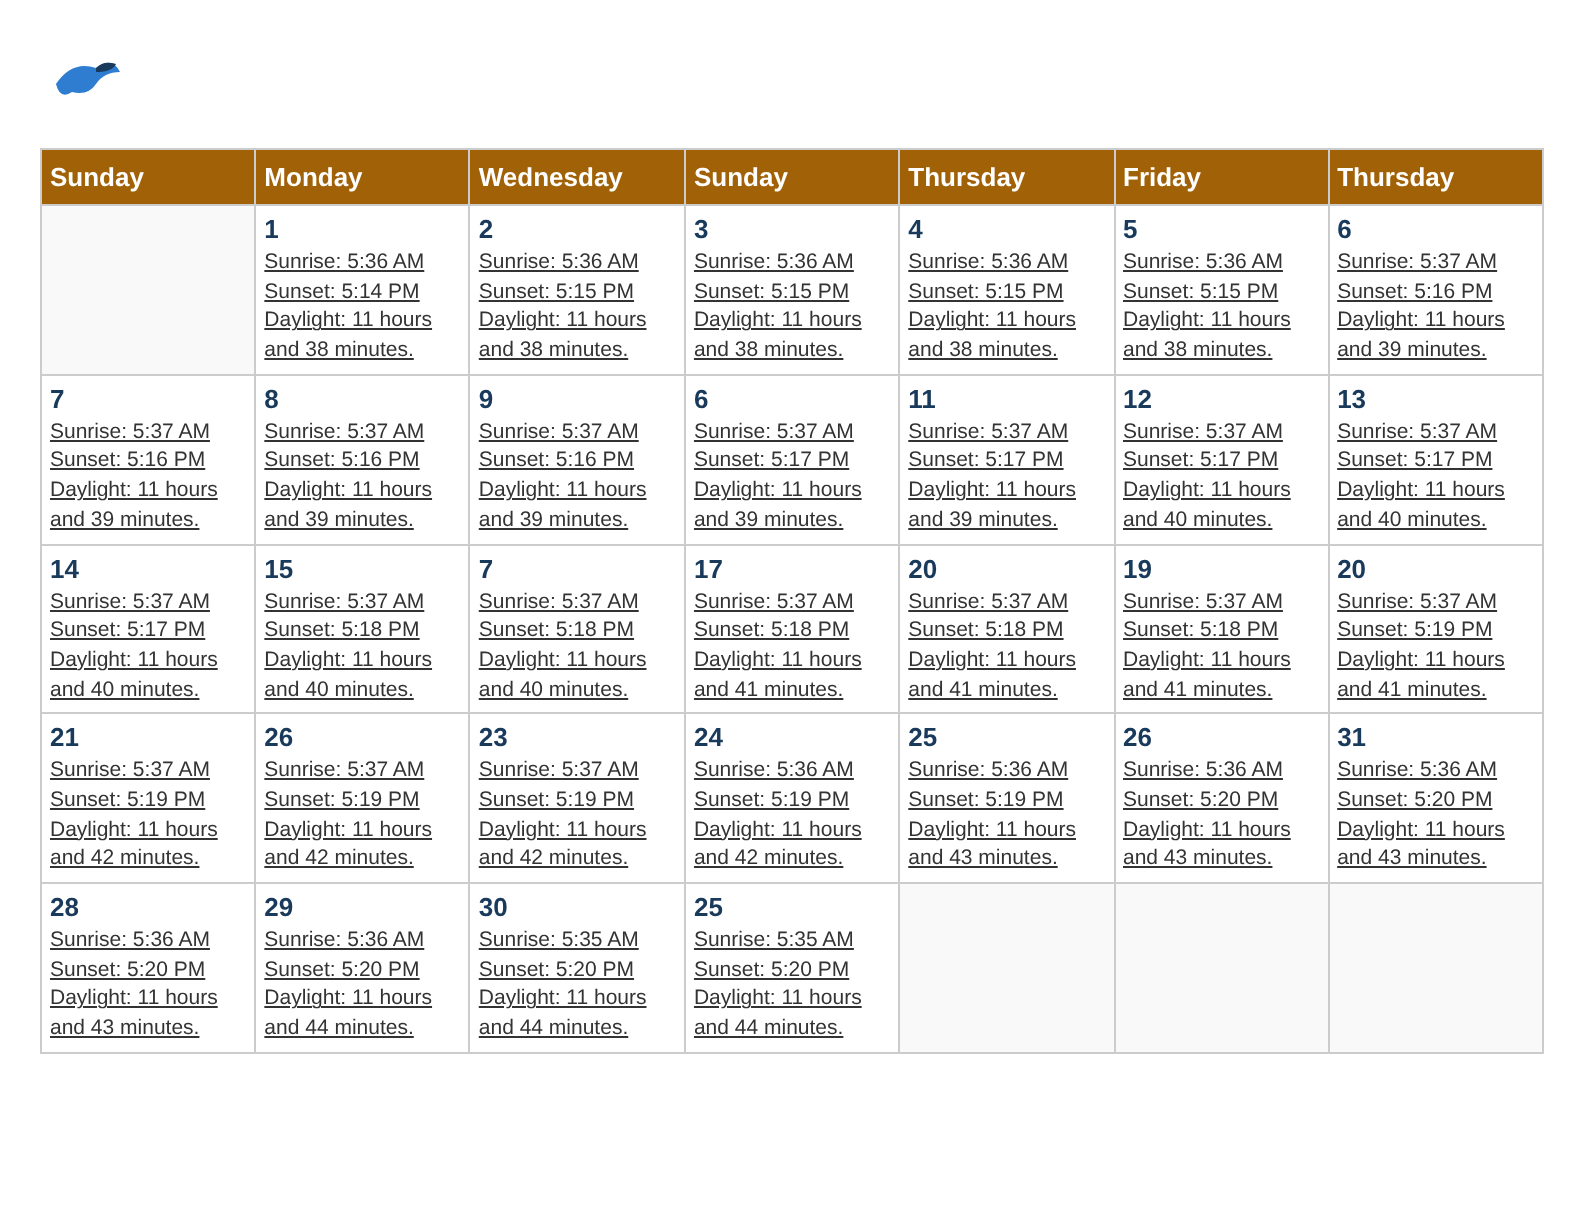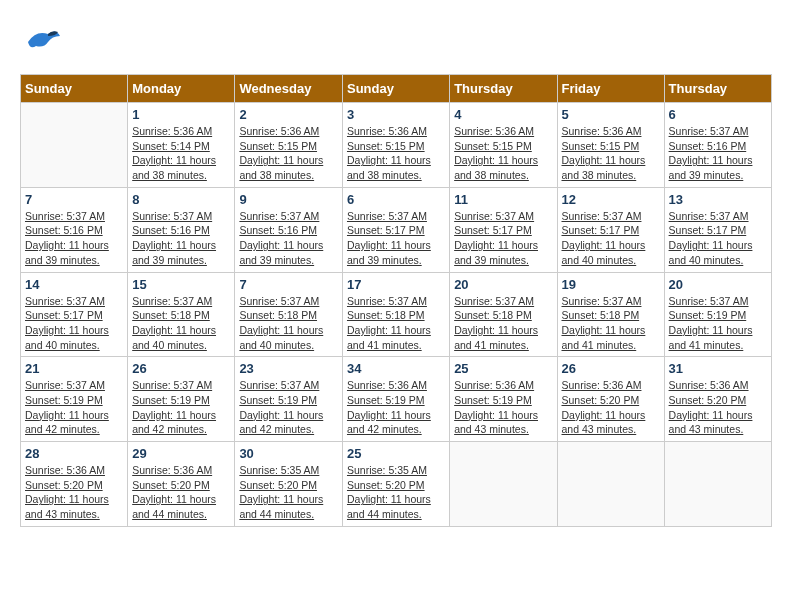--- a/index.html
+++ b/index.html
@@ -287,21 +287,21 @@
 and 42 minutes.</div>
         </td>
         <td>
           <span class="day-num">23</span>
           <div class="day-info" style="white-space: pre-line;">Sunrise: 5:37 AM
 Sunset: 5:19 PM
 Daylight: 11 hours
 and 42 minutes.</div>
         </td>
         <td>
-          <span class="day-num">34</span>
+          <span class="day-num">24</span>
           <div class="day-info" style="white-space: pre-line;">Sunrise: 5:36 AM
 Sunset: 5:19 PM
 Daylight: 11 hours
 and 42 minutes.</div>
         </td>
         <td>
           <span class="day-num">25</span>
           <div class="day-info" style="white-space: pre-line;">Sunrise: 5:36 AM
 Sunset: 5:19 PM
 Daylight: 11 hours

